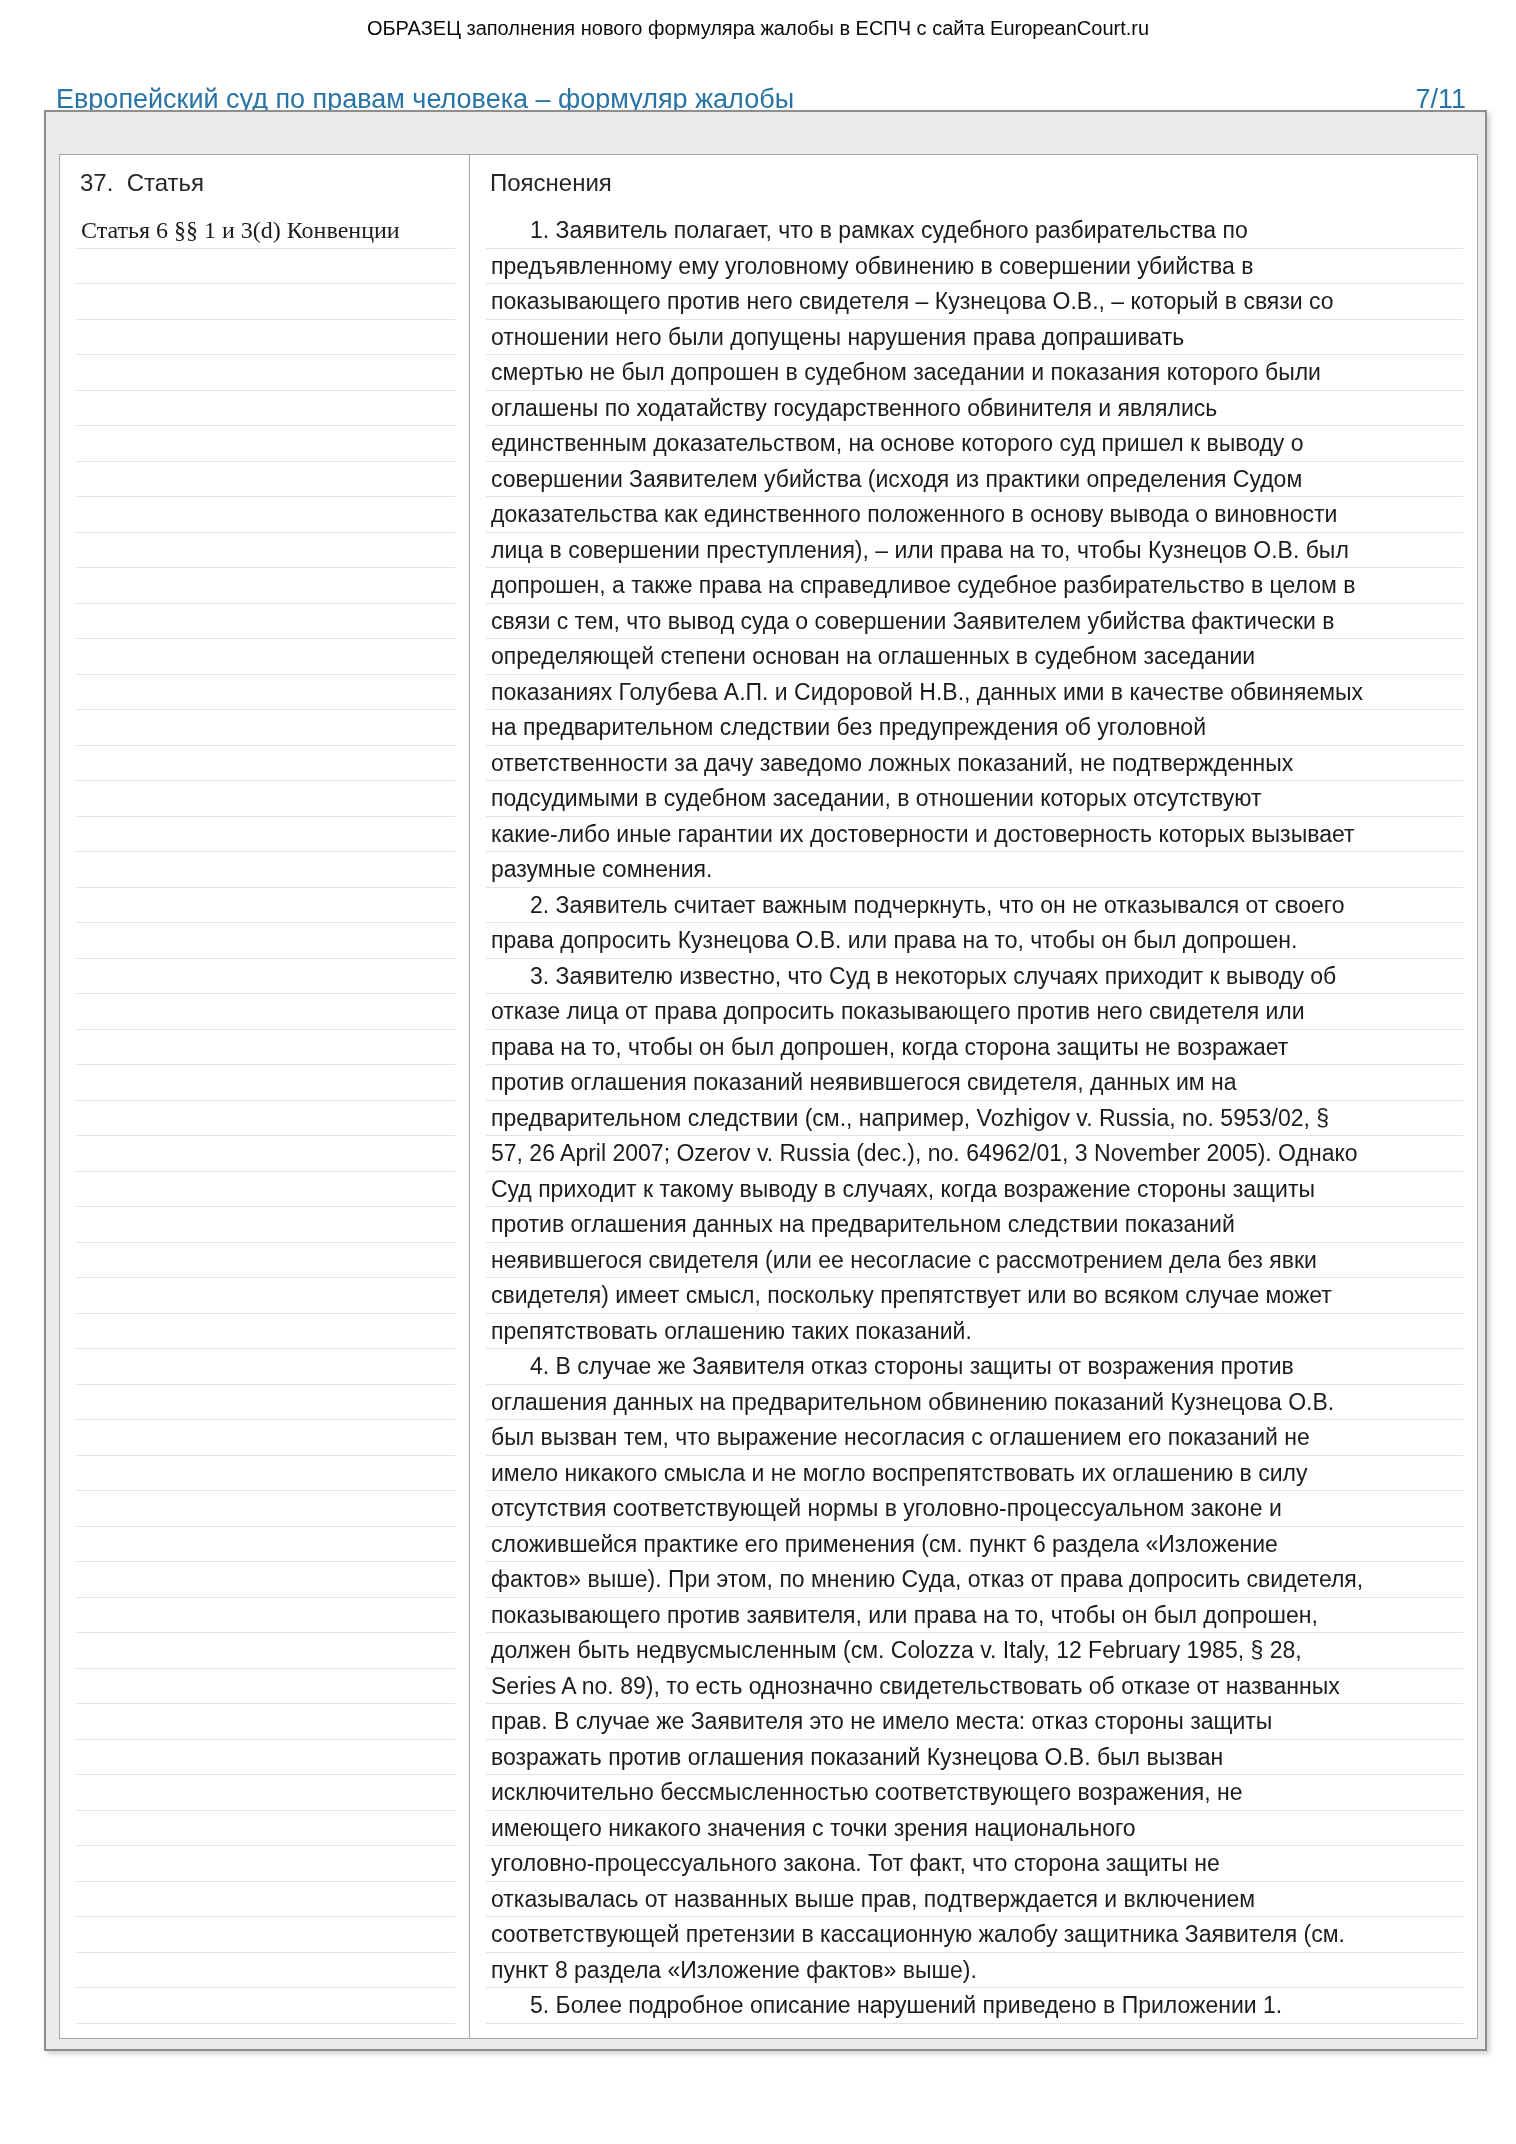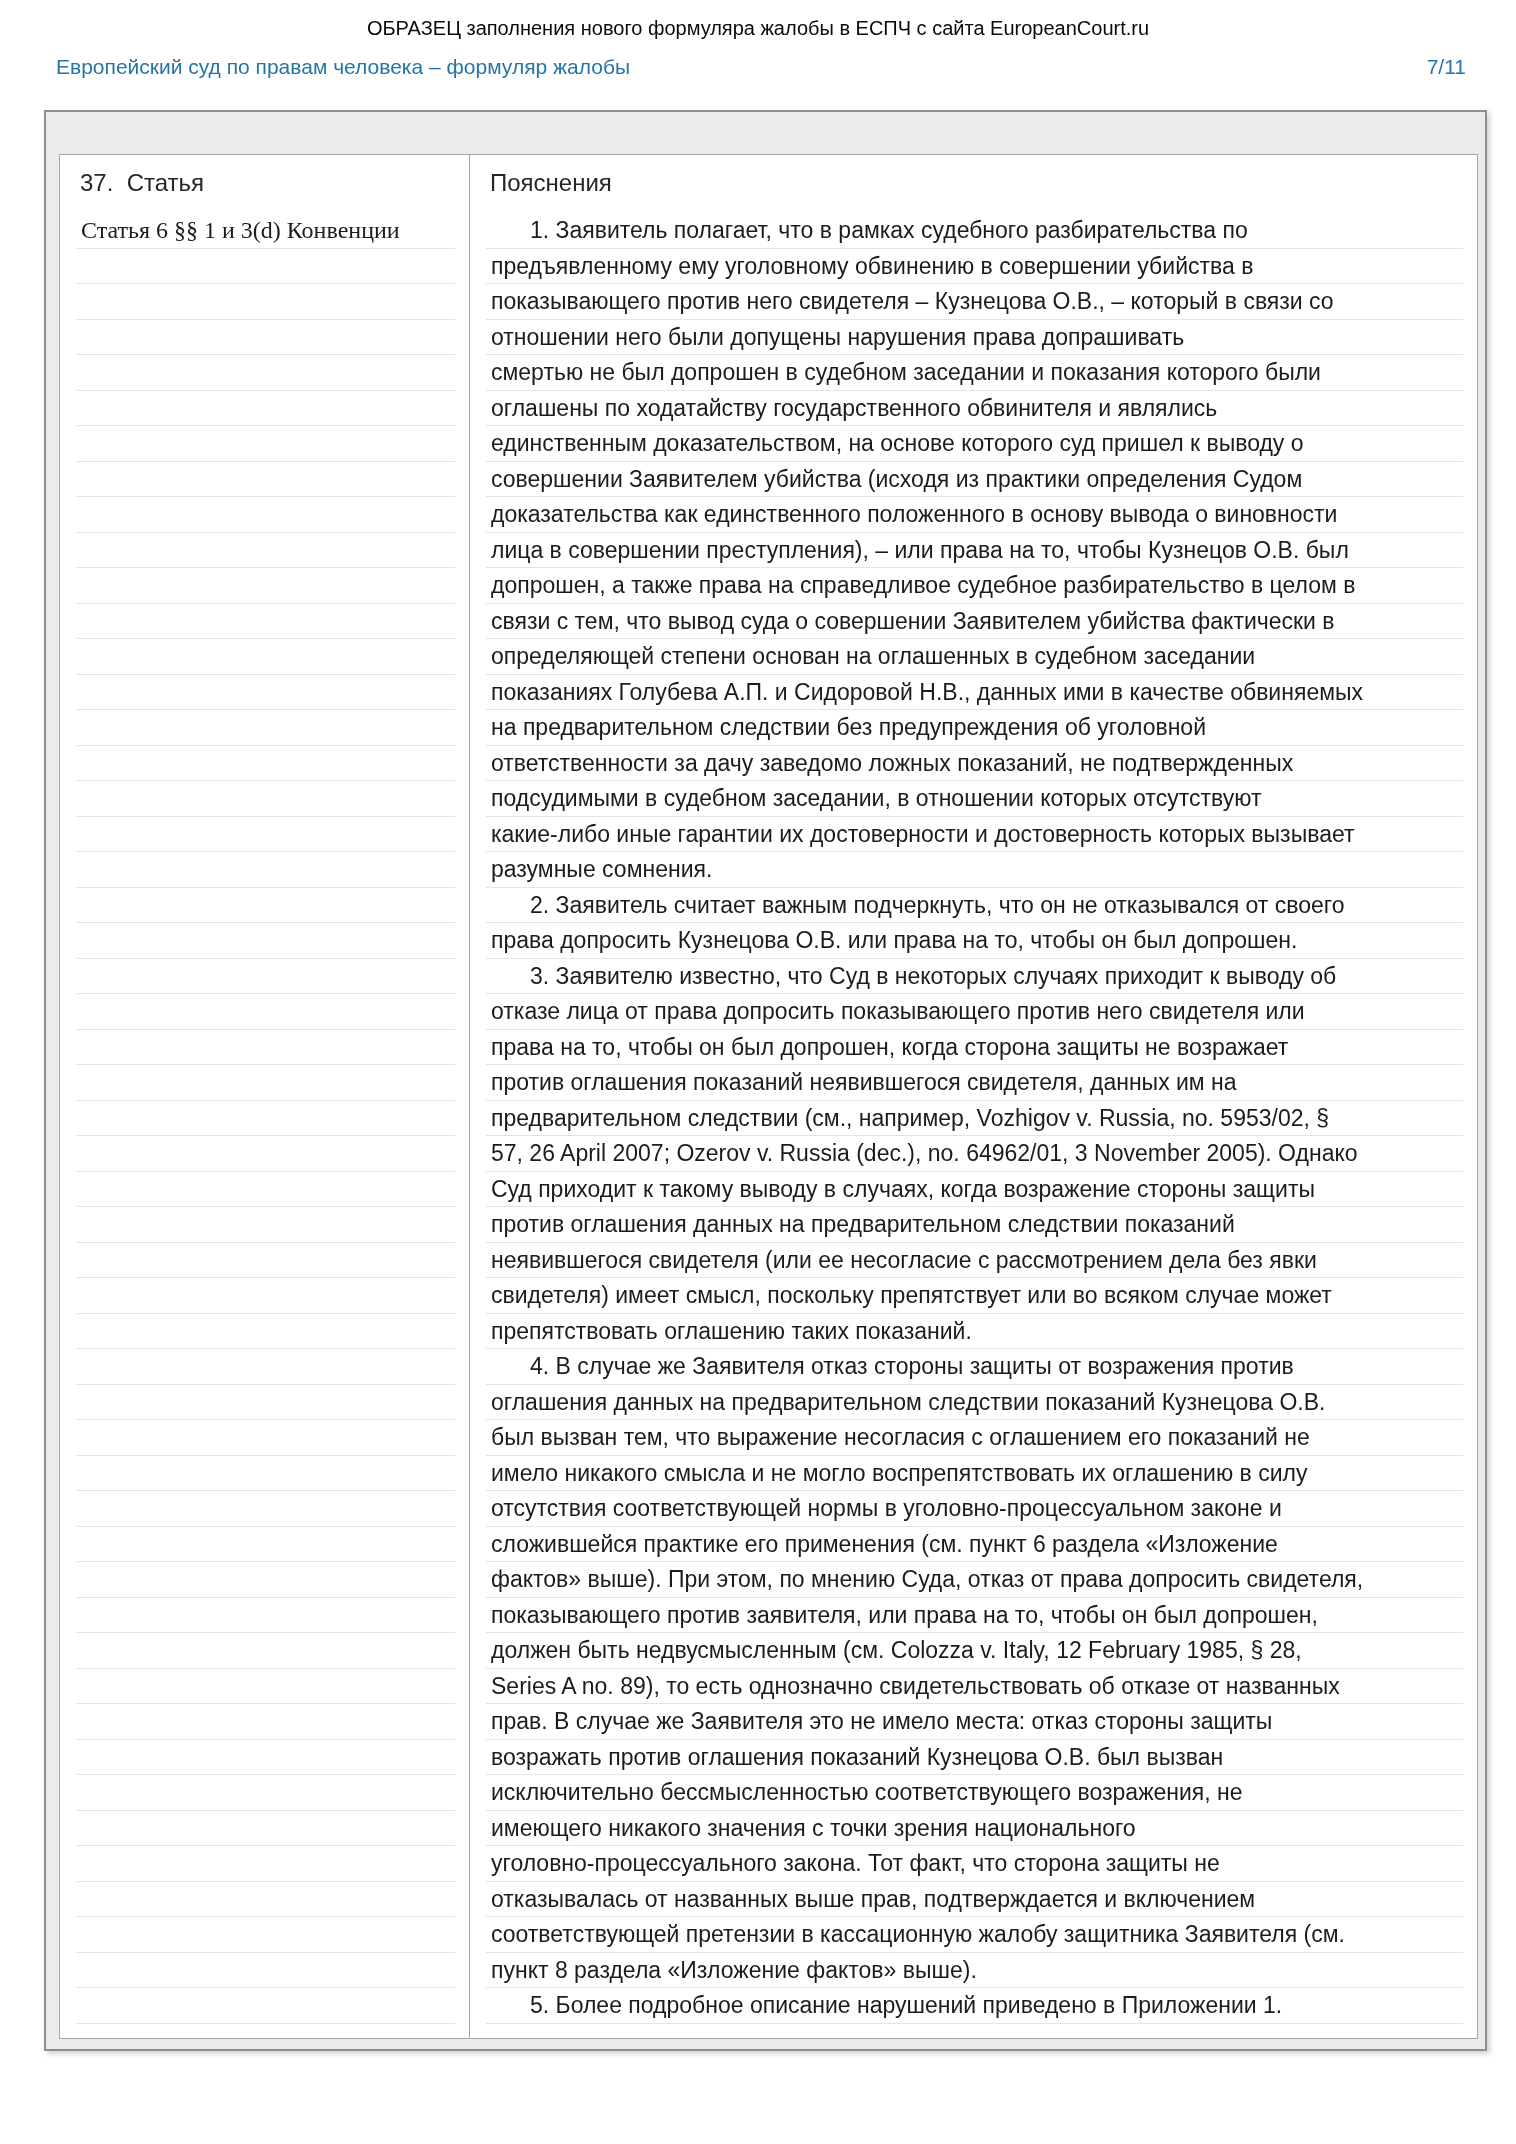--- a/index.html
+++ b/index.html
@@ -14,21 +14,21 @@
   .watermark{
     position:absolute;top:14px;left:0;width:100%;
     text-align:center;
     font-size:20px;line-height:28px;color:#0a0a0a;
   }
   .title-row{
     position:absolute;top:50px;left:56px;right:50px;
     display:flex;justify-content:space-between;align-items:baseline;
   }
   .form-title,.page-number{
-    font-size:21px;line-height:34px;color:#2874A6;
+    font-size:27px;line-height:34px;color:#2874A6;margin-top:32px;
   }
   .outer-box{
     position:absolute;left:44px;top:110px;width:1443px;height:1941px;
     background:#ebebeb;
     border:2px solid #8e8e8e;
     box-sizing:border-box;
     box-shadow:3px 3px 5px rgba(0,0,0,0.18);
   }
   .f-heading{
     position:absolute;left:14px;top:6px;right:10px;
@@ -168,21 +168,21 @@
             <div class="row">права на то, чтобы он был допрошен, когда сторона защиты не возражает</div>
             <div class="row">против оглашения показаний неявившегося свидетеля, данных им на</div>
             <div class="row">предварительном следствии (см., например, Vozhigov v. Russia, no. 5953/02, §</div>
             <div class="row">57, 26 April 2007; Ozerov v. Russia (dec.), no. 64962/01, 3 November 2005). Однако</div>
             <div class="row">Суд приходит к такому выводу в случаях, когда возражение стороны защиты</div>
             <div class="row">против оглашения данных на предварительном следствии показаний</div>
             <div class="row">неявившегося свидетеля (или ее несогласие с рассмотрением дела без явки</div>
             <div class="row">свидетеля) имеет смысл, поскольку препятствует или во всяком случае может</div>
             <div class="row">препятствовать оглашению таких показаний.</div>
             <div class="row indent">4. В случае же Заявителя отказ стороны защиты от возражения против</div>
-            <div class="row">оглашения данных на предварительном следствии показаний Кузнецова О.В.</div>
+            <div class="row">оглашения данных на предварительном обвинению показаний Кузнецова О.В.</div>
             <div class="row">был вызван тем, что выражение несогласия с оглашением его показаний не</div>
             <div class="row">имело никакого смысла и не могло воспрепятствовать их оглашению в силу</div>
             <div class="row">отсутствия соответствующей нормы в уголовно-процессуальном законе и</div>
             <div class="row">сложившейся практике его применения (см. пункт 6 раздела «Изложение</div>
             <div class="row">фактов» выше). При этом, по мнению Суда, отказ от права допросить свидетеля,</div>
             <div class="row">показывающего против заявителя, или права на то, чтобы он был допрошен,</div>
             <div class="row">должен быть недвусмысленным (см. Colozza v. Italy, 12 February 1985, § 28,</div>
             <div class="row">Series A no. 89), то есть однозначно свидетельствовать об отказе от названных</div>
             <div class="row">прав. В случае же Заявителя это не имело места: отказ стороны защиты</div>
             <div class="row">возражать против оглашения показаний Кузнецова О.В. был вызван</div>

